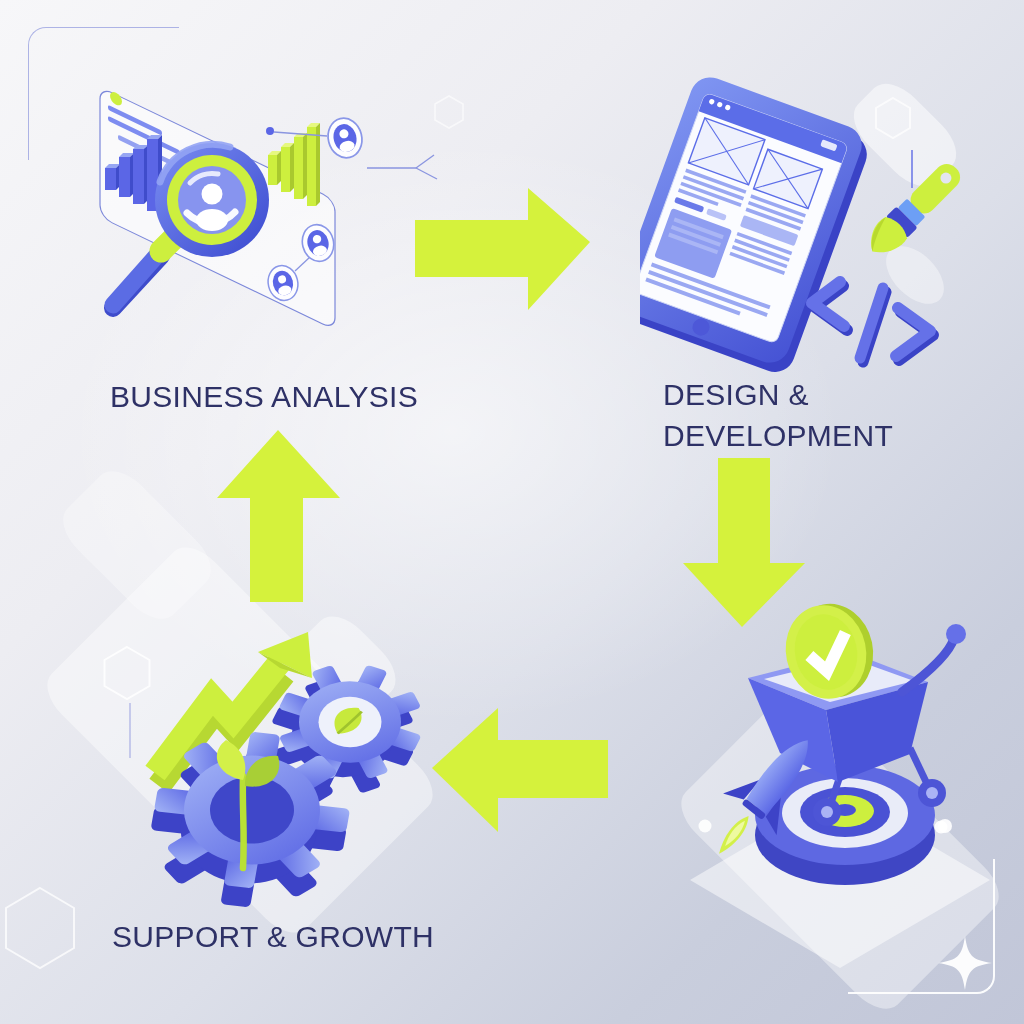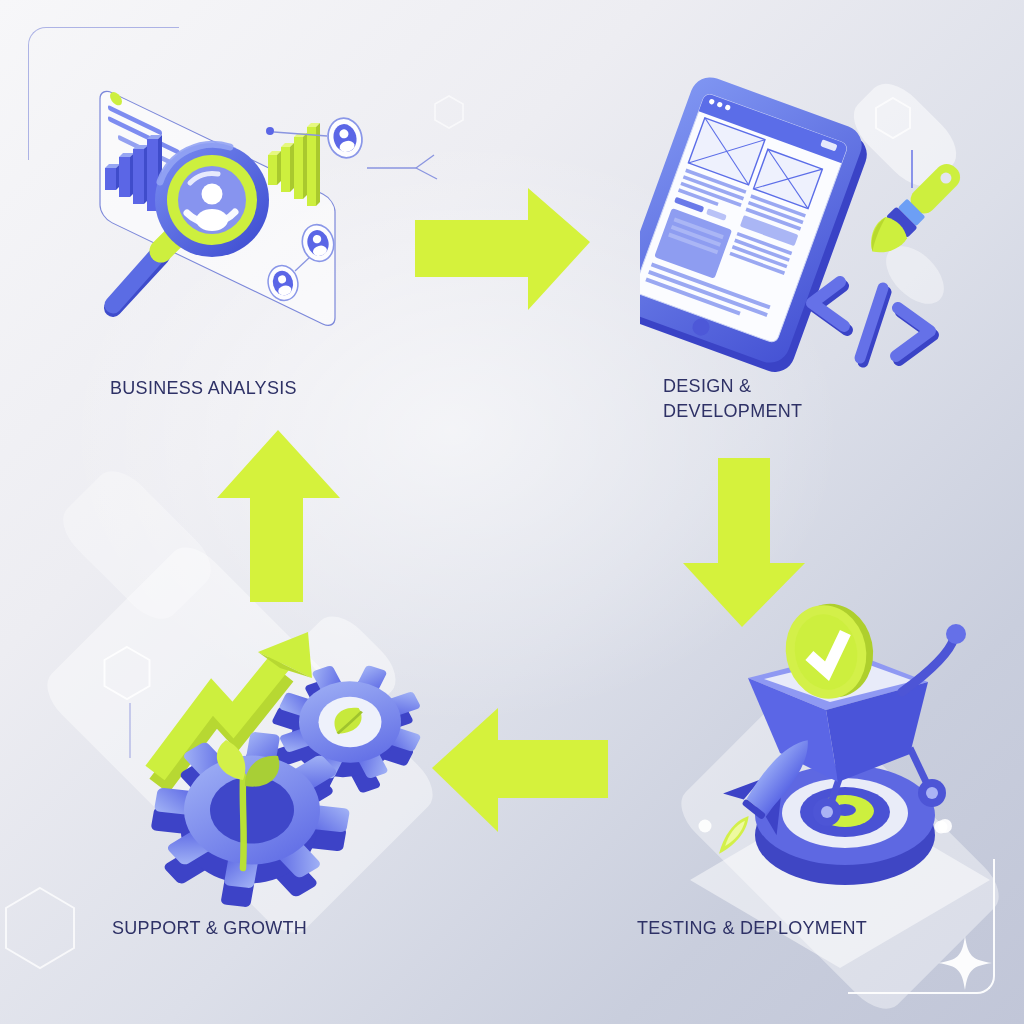--- a/index.html
+++ b/index.html
@@ -13,21 +13,21 @@
   .abs{position:absolute;}
   .soft-diamond{position:absolute;background:rgba(255,255,255,.5);border-radius:36px;
     transform:rotate(45deg) scaleY(.6);}
   .corner-tl{position:absolute;left:28px;top:27px;width:150px;height:132px;
     border-top:1.5px solid #959ddf;border-left:1.5px solid #959ddf;
     border-top-left-radius:18px;opacity:.75;}
   .corner-br{position:absolute;right:29px;bottom:30px;width:145px;height:133px;
     border-bottom:2px solid #ffffff;border-right:2px solid #ffffff;
     border-bottom-right-radius:18px;opacity:.95;}
   .stage-label{
-    position:absolute;color:#2e3166;font-size:18px;font-weight:500;
+    position:absolute;color:#2e3166;font-size:30px;font-weight:500;
     letter-spacing:.3px;line-height:1.38;white-space:pre-line;
   }
 </style>
 </head>
 <body>
 
 <div class="canvas">
   <div class="glow"></div>
 
   <div class="soft-diamond" style="left:60px;top:560px;width:360px;height:360px;background:rgba(255,255,255,.42);"></div>
@@ -326,15 +326,14 @@
 
     <g transform="translate(112,210)">
       <path d="M1,48 C3,10 0,-10 1,-44" stroke="#b9e035" stroke-width="6.5" fill="none" stroke-linecap="round"></path>
       <path d="M1,-40 C-24,-44 -34,-66 -16,-80 C4,-70 6,-52 1,-40 Z" fill="#d3f049"></path>
       <path d="M3,-34 C26,-30 42,-44 36,-64 C14,-66 2,-50 3,-34 Z" fill="#a8cf36"></path>
     </g>
   </svg>
 
   <div class="stage-label" style="left:110px;top:376px;">BUSINESS ANALYSIS</div>
   <div class="stage-label" style="left:663px;top:374px;width:215px;">DESIGN &amp; DEVELOPMENT</div>
-  <div class="stage-label" style="left:637px;top:916px;">TESTING &amp; DEPLOYMENT</div>
   <div class="stage-label" style="left:112px;top:916px;text-align:center;">SUPPORT &amp; GROWTH</div>
 </div>
 
 </body></html>

